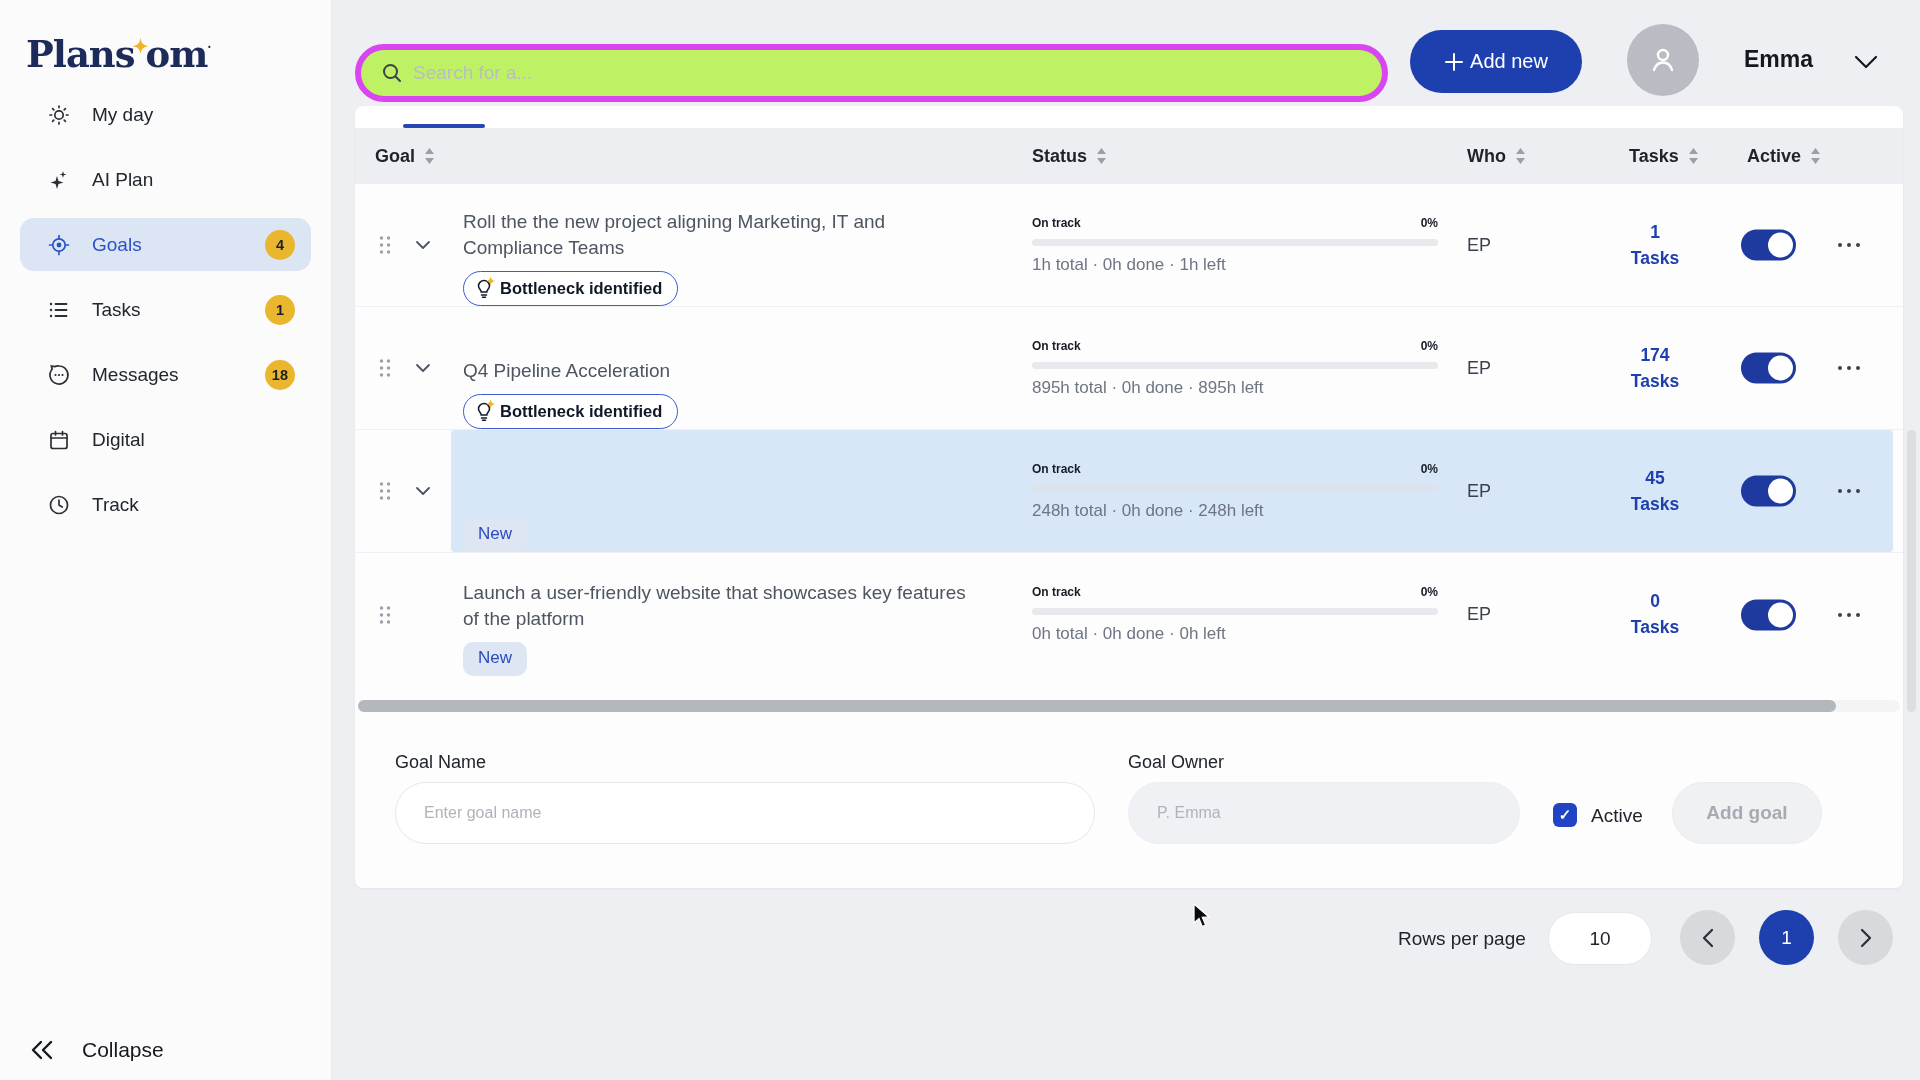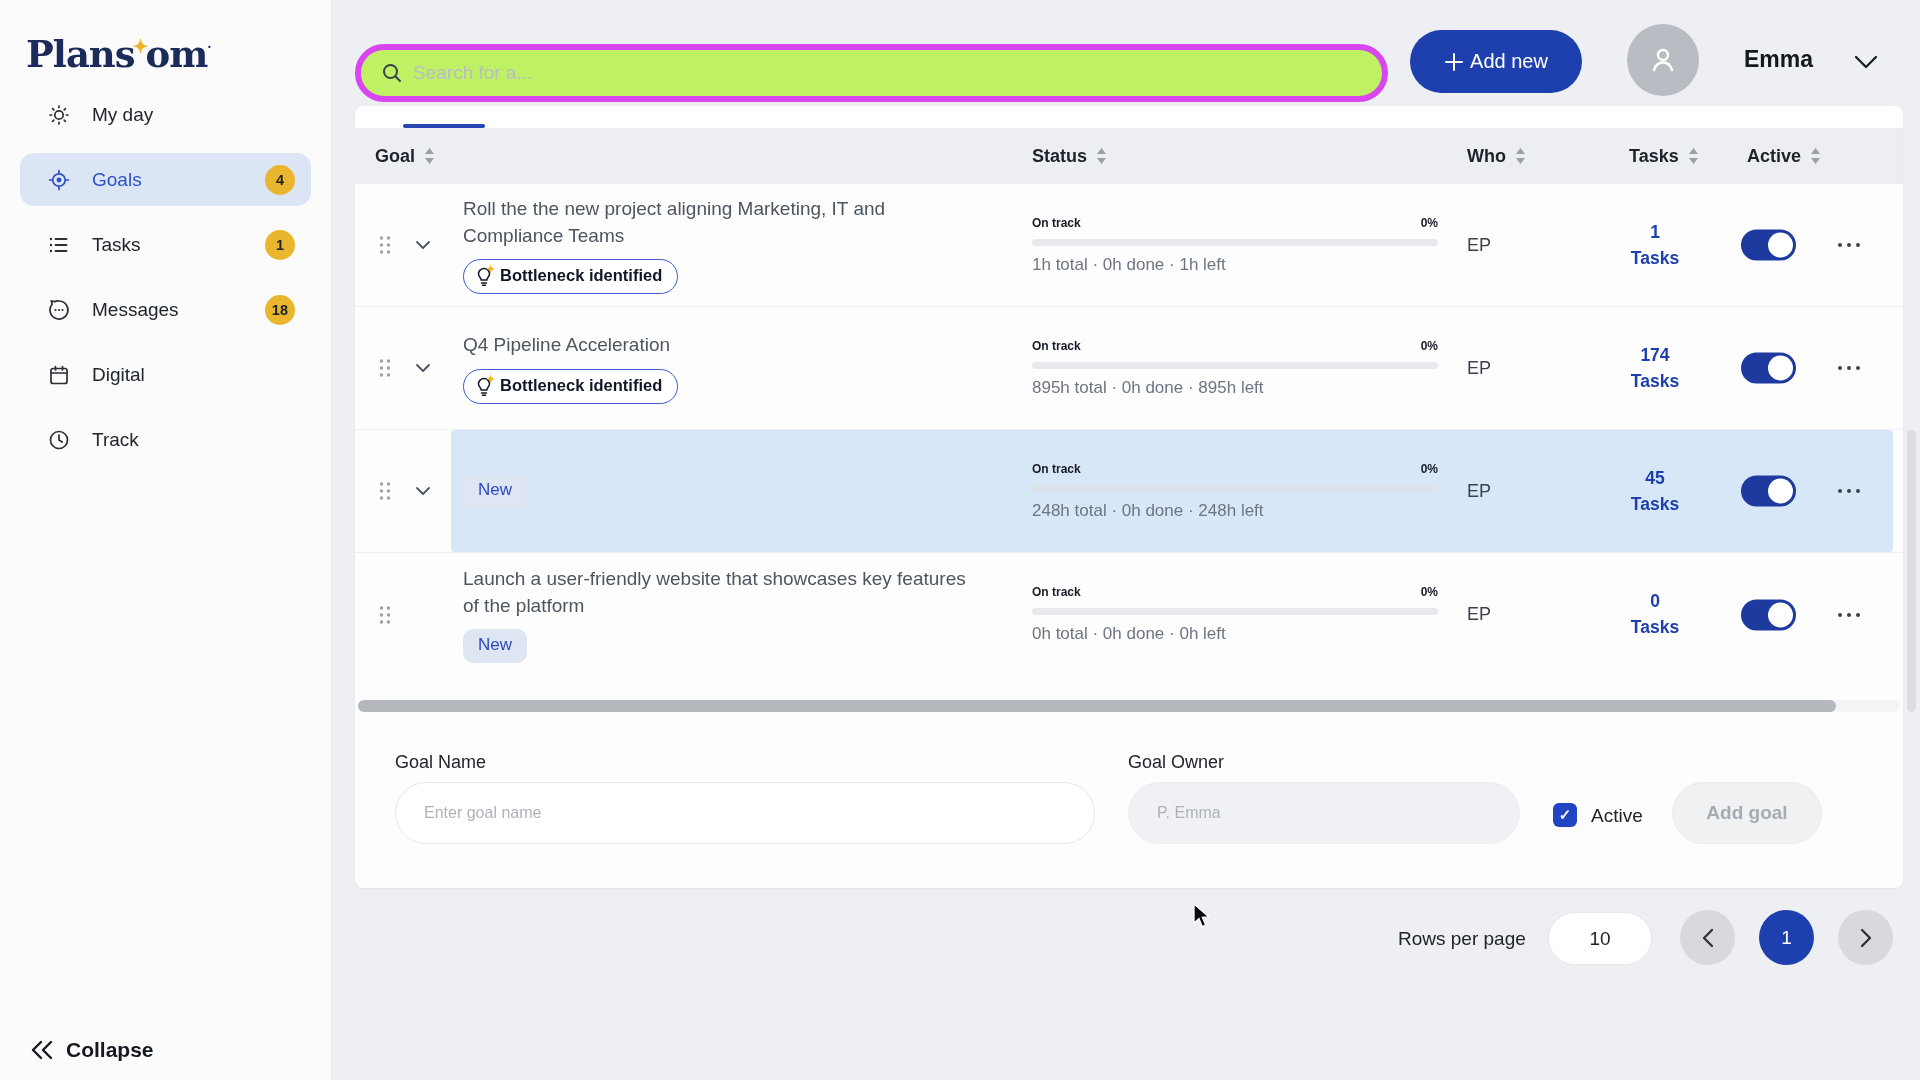--- a/index.html
+++ b/index.html
@@ -11,21 +11,21 @@
   .sidebar { position:absolute; left:0; top:0; width:332px; height:1080px; background:#fbfbfc; border-right:1px solid #e9eaec; }
   .logo { position:absolute; left:26px; top:16px; font-family:"DejaVu Serif","Liberation Serif",serif; font-weight:700; font-size:37px; color:#1c2b5a; letter-spacing:-1px;margin-top:16px; }
   .logo .star { color:#f0b428; font-size:19px; position:relative; top:-14px; margin:0 -2px; }
   .logo .tm { font-size:12px; position:relative; top:-16px; color:#1c2b5a; }
   .nav { position:absolute; top:88px; left:20px; right:20px; }
   .nav-item { height:53px; margin-bottom:12px; display:flex; align-items:center; padding:0 16px 0 26px; border-radius:14px; color:#21262e; font-size:19px; cursor:pointer; }
   .nav-item.active { background:#dbe5f4; color:#2d52c7; }
   .nav-item.active .nicon svg * { stroke:#2d52c7; }
   .nicon { width:26px; margin-right:20px; display:flex; justify-content:center; }
   .nbadge { margin-left:auto; background:#eab62e; color:#1b1f27; min-width:30px; height:30px; border-radius:15px; display:flex; align-items:center; justify-content:center; font-size:14.5px; font-weight:700; padding:0 7px; }
-  .collapse { position:absolute; left:30px; bottom:18px; font-weight:700; font-size:21px; color:#14181f; display:flex; gap:12px; align-items:center; cursor:pointer; }
+  .collapse { position:absolute; left:30px; bottom:18px; font-weight:400; font-size:21px; color:#14181f; display:flex; gap:28px; align-items:center; cursor:pointer; }
 
   
   .search { position:absolute; left:355px; top:44px; width:1033px; height:58px; background:#bef264; border:6px solid #d946ef; border-radius:29px; display:flex; align-items:center; gap:10px; padding:0 20px; }
   .search input { border:none; outline:none; font-size:19px; width:100%; background:transparent; font-family:"Liberation Sans",sans-serif; color:#333; }
   .search input::placeholder { color:#b9bdc4; }
   .addnew { position:absolute; left:1410px; top:30px; width:172px; height:63px; background:#1e3fae; border:none; border-radius:32px; color:#fff; display:flex; align-items:center; justify-content:center; gap:6px; font-size:20px; font-family:"Liberation Sans",sans-serif; cursor:pointer; }
   .avatar { position:absolute; left:1627px; top:24px; width:72px; height:72px; border-radius:50%; background:#b9bcc2; display:flex; align-items:center; justify-content:center; cursor:pointer; }
   .username { position:absolute; left:1744px; top:46px; font-size:23px; font-weight:700; color:#14181f; }
   .user-chevron { position:absolute; left:1852px; top:53px; cursor:pointer; }
 
@@ -33,21 +33,21 @@
   .card { position:absolute; left:355px; top:106px; width:1548px; height:782px; background:#fdfdfe; border-radius:8px; box-shadow:0 1px 3px rgba(0,0,0,.05); }
   .tabstrip { position:absolute; top:0; left:0; right:0; height:22px; background:#fff; border-radius:14px 14px 0 0; }
   .tabline { position:absolute; left:48px; bottom:0; width:82px; height:4px; background:#2746b3; border-radius:2px; }
   .thead { position:absolute; top:22px; left:0; right:0; height:56px; background:#eceef1; }
   .th { position:absolute; top:0; height:56px; display:flex; align-items:center; gap:9px; font-weight:700; font-size:18px; color:#1d222b; cursor:pointer; }
   .tbody { position:absolute; top:78px; left:0; right:0; }
   .trow { position:relative; height:123px; border-bottom:1px solid #eef0f3; }
   .hl { position:absolute; left:96px; right:10px; top:0; bottom:0; background:#d7e7f8; border-radius:4px; }
   .rhandle { position:absolute; left:24px; top:50%; transform:translateY(-50%); cursor:grab; }
   .rchev { position:absolute; left:60px; top:50%; transform:translateY(-50%); cursor:pointer; }
-  .goalcell { position:absolute; left:108px; top:0; bottom:0; width:515px; display:flex; flex-direction:column; justify-content:center; align-items:flex-start; gap:10px; }
+  .goalcell { position:absolute; left:108px; top:0; bottom:0; width:515px; display:flex; flex-direction:column; justify-content:flex-end; align-items:flex-start; gap:10px; }
   .goaltext { font-size:19px; color:#4d5561; line-height:1.38; cursor:pointer; }
   .badge-b { display:inline-flex; align-items:center; gap:8px; border:1.6px solid #3b5bd7; border-radius:18px; padding:6px 15px 7px 12px; font-weight:700; font-size:16.5px; color:#101828; background:#fff; position:relative; }
   .badge-b .spark { position:absolute; left:22px; top:3px; color:#f0b428; font-size:11px; }
   .badge-new { background:#dee5f3; color:#2b4ac0; font-size:17px; padding:6px 15px 8px; border-radius:10px; }
   .statuscell { position:absolute; left:677px; top:0; bottom:0; width:406px; display:flex; flex-direction:column; justify-content:center; gap:9px; }
   .statusline { display:flex; justify-content:space-between; font-weight:700; font-size:12px; color:#161b26; }
   .pbar { height:7px; background:#e7e9ec; border-radius:4px; }
   .hours { font-size:17px; color:#6e7582; }
   .whocell { position:absolute; left:1112px; top:0; bottom:0; display:flex; align-items:center; font-size:18px; color:#3c424c; }
   .taskscell { position:absolute; left:1252px; width:96px; top:0; bottom:0; display:flex; flex-direction:column; justify-content:center; align-items:center; gap:5px; color:#1e40af; font-weight:700; font-size:17.5px; cursor:pointer; }
@@ -84,20 +84,29 @@
   <div class="nav">
     <div class="nav-item">
       <span class="nicon">
         <svg width="24" height="24" viewBox="0 0 24 24" fill="none" stroke="#2b2f36" stroke-width="1.7" stroke-linecap="round">
             <circle cx="12" cy="12" r="4.2"></circle>
             <path d="M12 3v1.6M12 19.4V21M21 12h-1.6M4.6 12H3M18.4 5.6l-1.2 1.2M6.8 17.2l-1.2 1.2M18.4 18.4l-1.2-1.2M6.8 6.8L5.6 5.6"></path>
           </svg>
       </span>
       <span>My day</span>
     </div>
+    <div class="nav-item">
+      <span class="nicon">
+        <svg width="24" height="24" viewBox="0 0 24 24" fill="#2b2f36">
+            <path d="M10 8 L11.5 13 L16.5 14.5 L11.5 16 L10 21 L8.5 16 L3.5 14.5 L8.5 13 Z"></path>
+            <path d="M16 3 L16.8 5.7 L19.5 6.5 L16.8 7.3 L16 10 L15.2 7.3 L12.5 6.5 L15.2 5.7 Z"></path>
+          </svg>
+      </span>
+      <span>AI Plan</span>
+    </div>
     <div class="nav-item active">
       <span class="nicon">
         <svg width="24" height="24" viewBox="0 0 24 24" fill="none" stroke="#2d52c7" stroke-width="1.7" stroke-linecap="round">
             <circle cx="12" cy="12" r="6.2"></circle>
             <circle cx="12" cy="12" r="1.6" fill="#2d52c7" stroke="none"></circle>
             <path d="M12 2.6v2.6M12 18.8v2.6M2.6 12h2.6M18.8 12h2.6"></path>
           </svg>
       </span>
       <span>Goals</span>
       <span class="nbadge">4</span>

